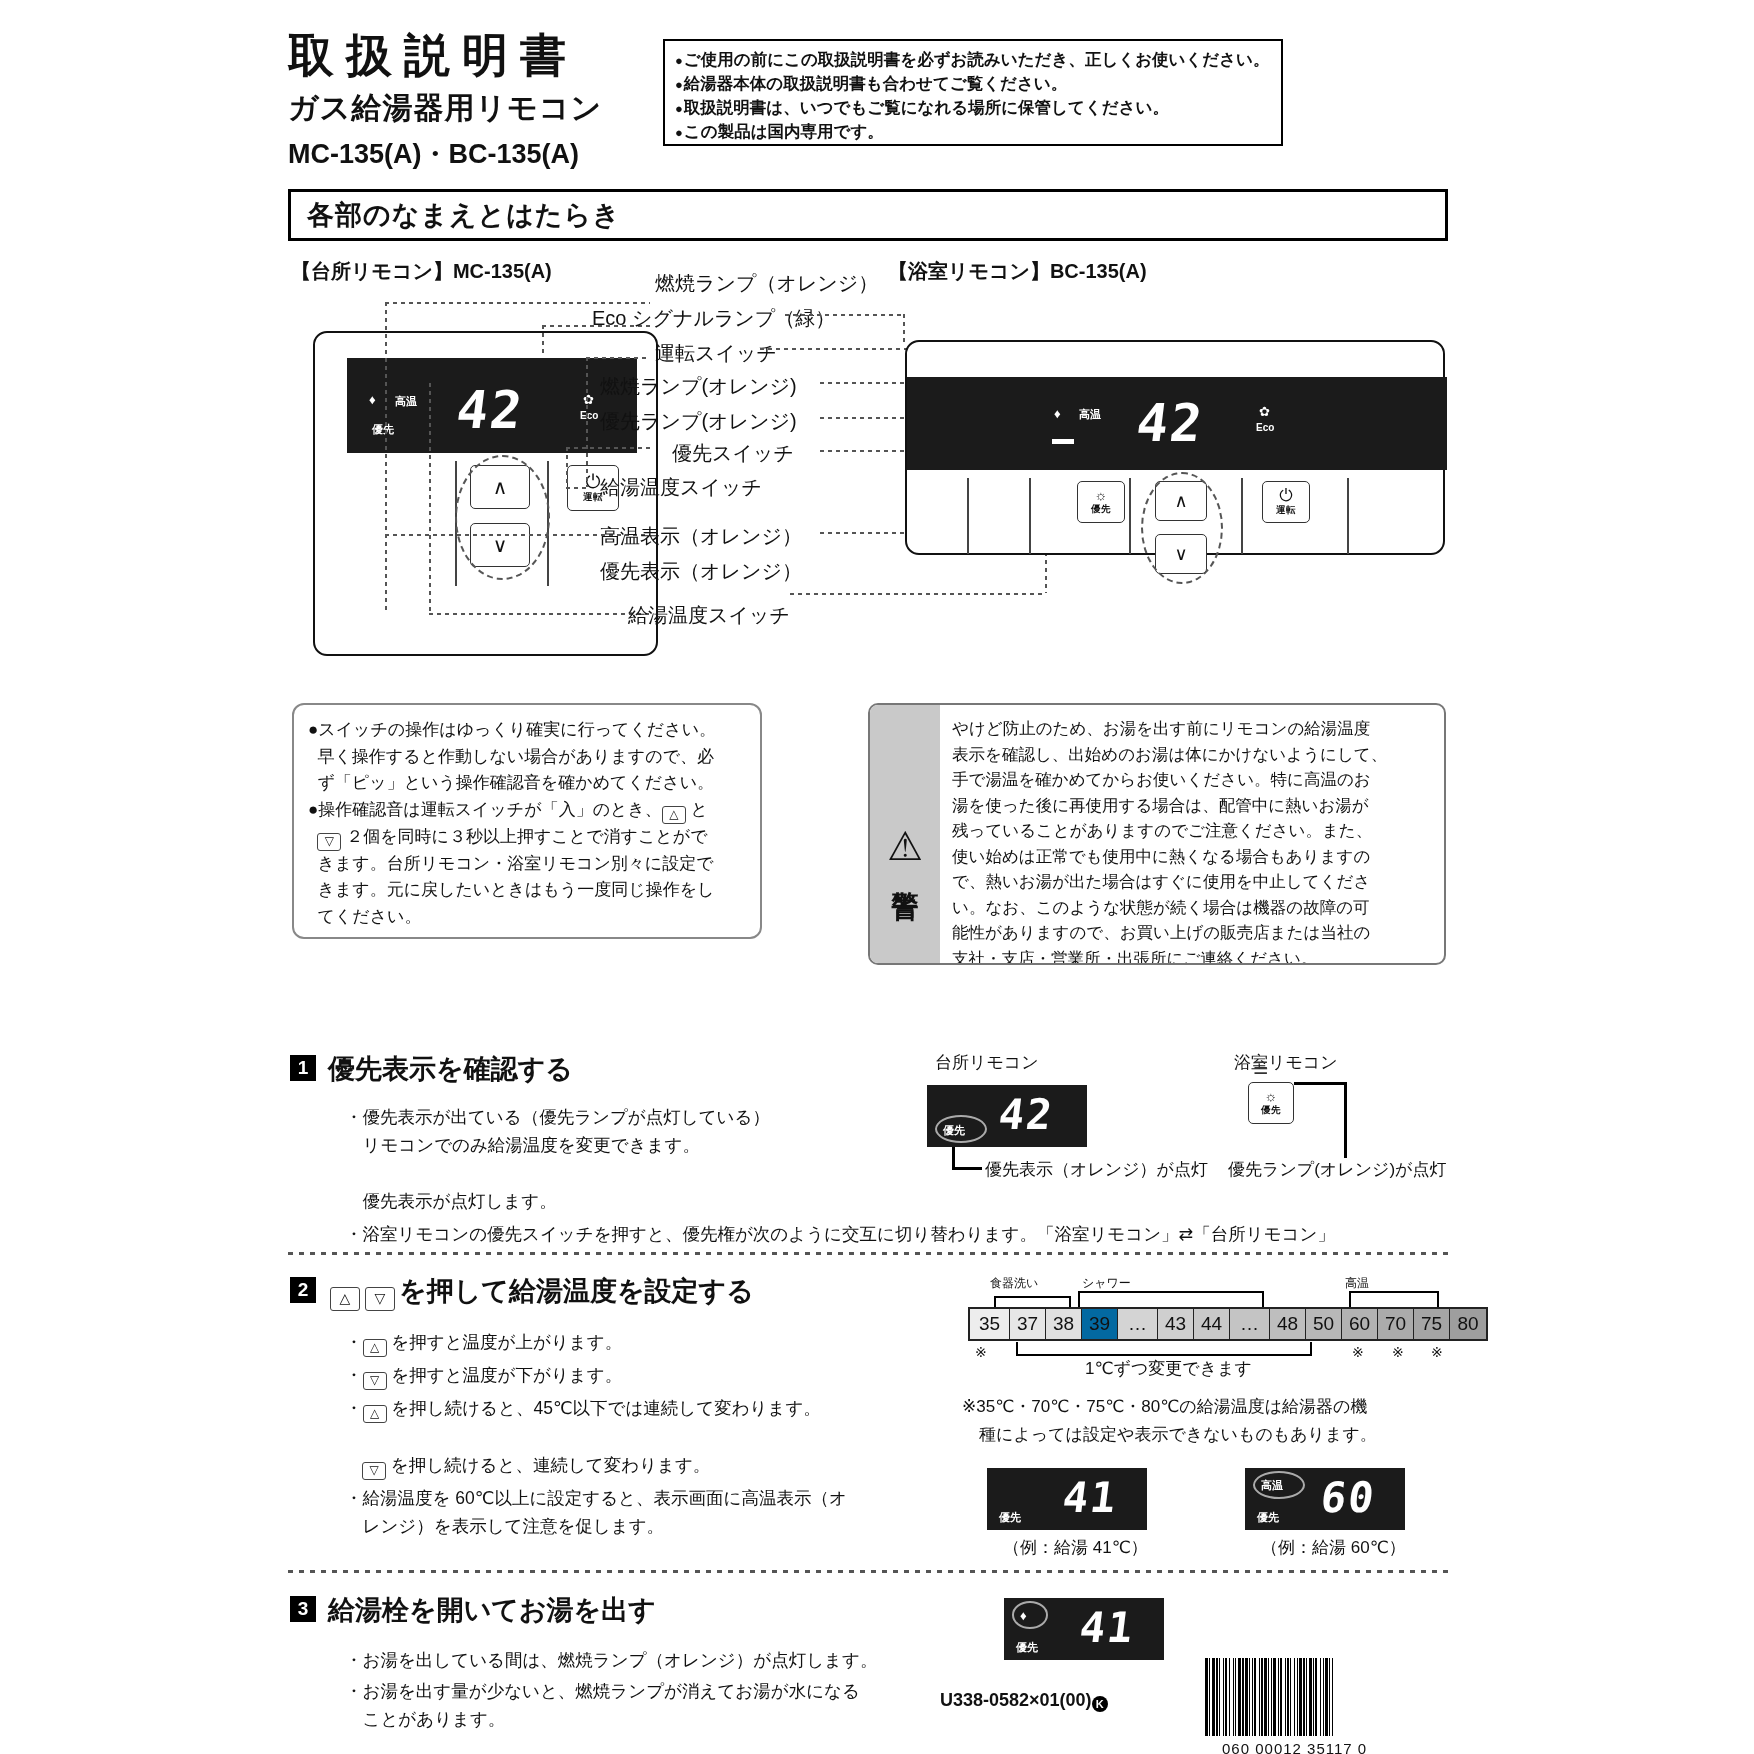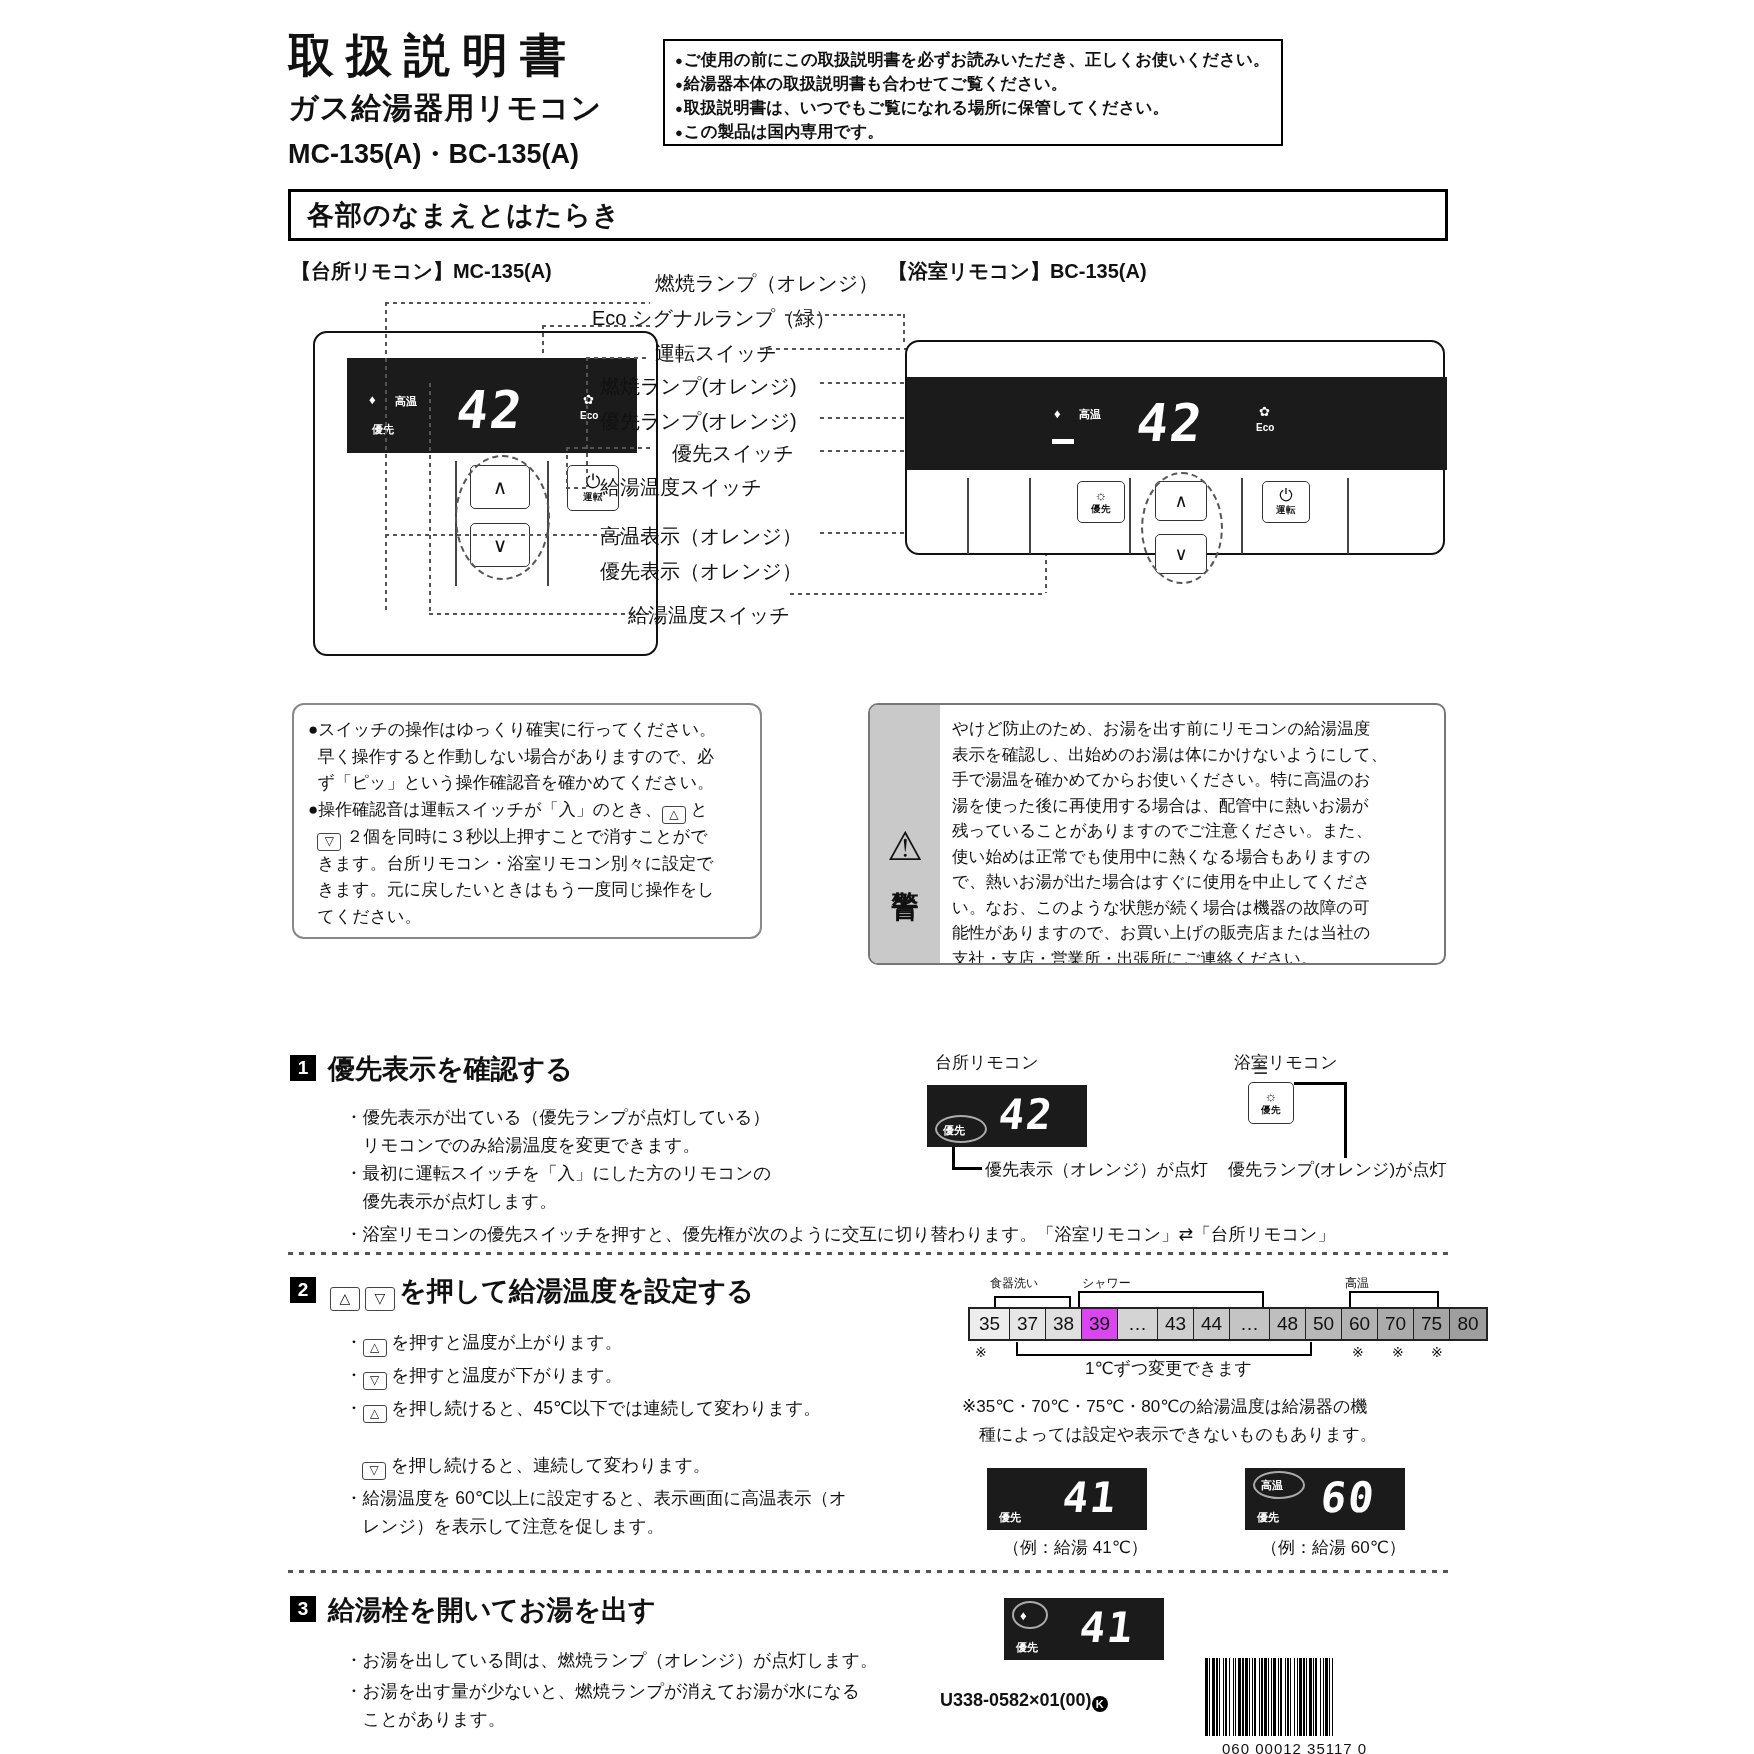--- a/index.html
+++ b/index.html
@@ -287,21 +287,20 @@
       <div class="warn-line">能性がありますので、お買い上げの販売店または当社の</div>
       <div class="warn-line">支社・支店・営業所・出張所にご連絡ください。</div>
     </div>
   </div>
 
 
   <div class="step-num" style="left:290px; top:1055px;">1</div>
   <div class="step-title" style="left:328px; top:1051px;">優先表示を確認する</div>
   <div class="bullet-line" style="left:345px; top:1102px;">・優先表示が出ている（優先ランプが点灯している）</div>
   <div class="bullet-line" style="left:345px; top:1130px;">　リモコンでのみ給湯温度を変更できます。</div>
-  <div class="bullet-line" style="left:345px; top:1158px;">・最初に運転スイッチを「入」にした方のリモコンの</div>
   <div class="bullet-line" style="left:345px; top:1186px;">　優先表示が点灯します。</div>
   <div class="bullet-line" style="left:345px; top:1219px;">・浴室リモコンの優先スイッチを押すと、優先権が次のように交互に切り替わります。「浴室リモコン」⇄「台所リモコン」</div>
 
   <div class="disp-caption" style="left:935px; top:1051px;">台所リモコン</div>
   <div class="disp-caption" style="left:1234px; top:1051px;">浴室リモコン</div>
 
   <div class="lcd" style="left:927px; top:1085px; width:160px; height:62px;">
     <div class="lcd-mini" style="left:16px; top:38px;">優先</div>
     <div class="lcd-7seg" style="position:absolute; left:72px; top:5px; font-size:42px;">42</div>
     <div style="position:absolute; left:8px; top:30px; width:52px; height:28px; border:2.5px solid #aaa; border-radius:50%;"></div>
@@ -347,21 +346,21 @@
 
   <div class="brace" style="left:994px; top:1296px; width:77px; height:11px;"></div>
   <div class="brace" style="left:1078px; top:1291px; width:186px; height:16px;"></div>
   <div class="brace" style="left:1349px; top:1291px; width:90px; height:16px;"></div>
 
   <div class="scale-wrap" style="left:968px; top:1307px;">
     <div class="scale-row" id="scale-row">
         <div class="scale-cell" style="width: 40px; background: rgb(237, 237, 237);">35</div>
         <div class="scale-cell" style="width: 36px; background: rgb(230, 230, 230);">37</div>
         <div class="scale-cell" style="width: 36px; background: rgb(224, 224, 224);">38</div>
-        <div class="scale-cell" style="width: 36px; background: #d946ef;">39</div>
+        <div class="scale-cell" style="width: 36px; background: #0369a1;">39</div>
         <div class="scale-cell" style="width: 40px; background: rgb(212, 212, 212);">…</div>
         <div class="scale-cell" style="width: 36px; background: rgb(207, 207, 207);">43</div>
         <div class="scale-cell" style="width: 36px; background: rgb(201, 201, 201);">44</div>
         <div class="scale-cell" style="width: 40px; background: rgb(196, 196, 196);">…</div>
         <div class="scale-cell" style="width: 36px; background: rgb(190, 190, 190);">48</div>
         <div class="scale-cell" style="width: 36px; background: rgb(184, 184, 184);">50</div>
         <div class="scale-cell" style="width: 36px; background: rgb(178, 178, 178);">60</div>
         <div class="scale-cell" style="width: 36px; background: rgb(171, 171, 171);">70</div>
         <div class="scale-cell" style="width: 36px; background: rgb(165, 165, 165);">75</div>
         <div class="scale-cell" style="width: 36px; background: rgb(158, 158, 158);">80</div>

